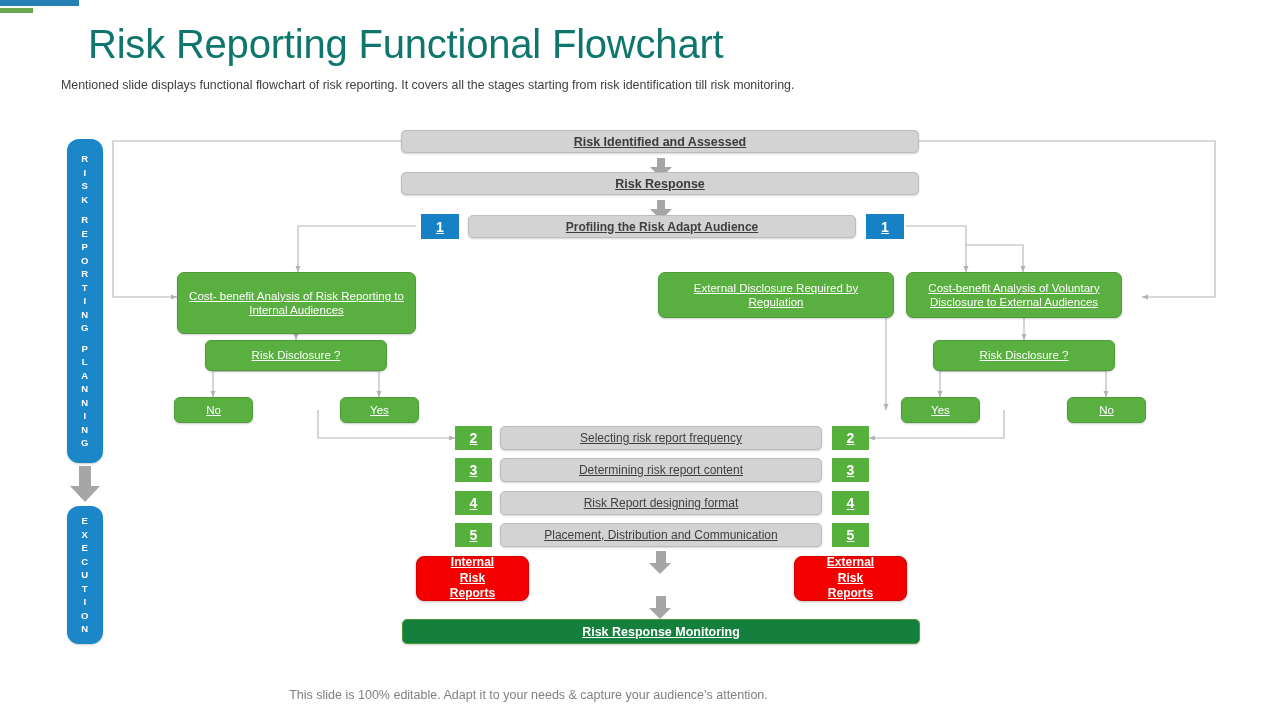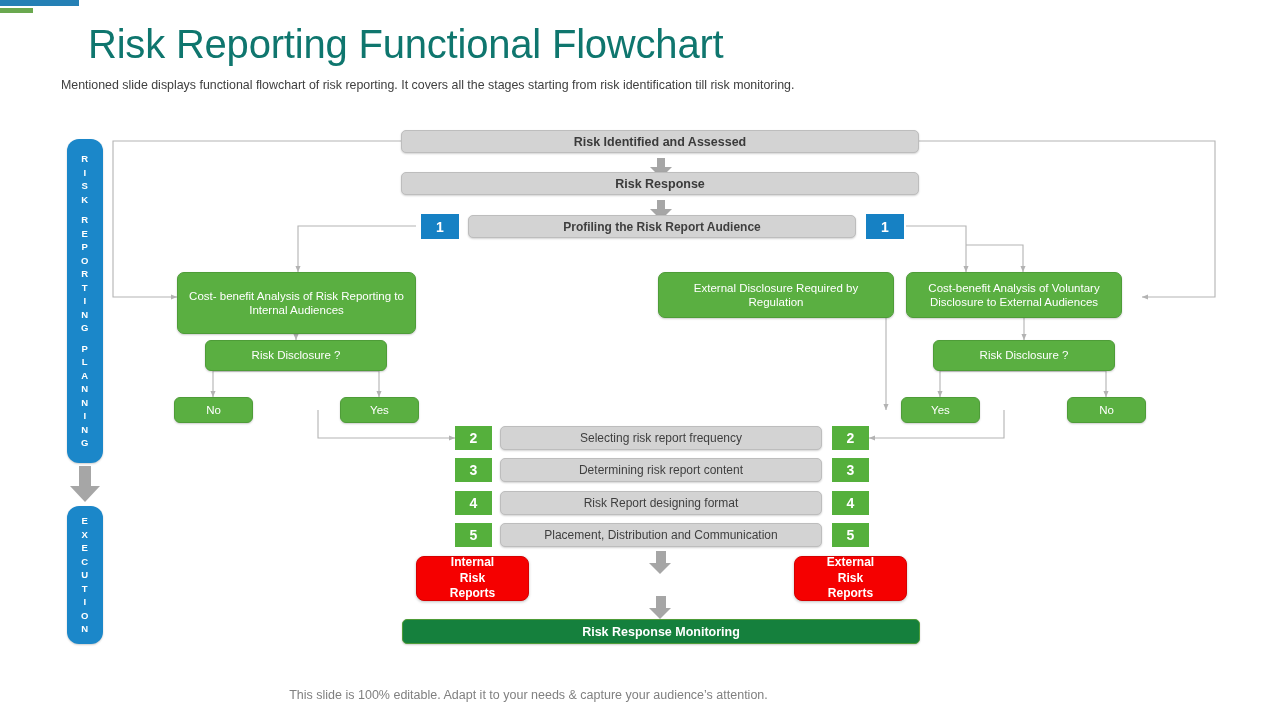--- a/index.html
+++ b/index.html
@@ -44,21 +44,21 @@
     white-space: nowrap;
   }
   .footer-note {
     position: absolute; left: 7px; top: 688px;
     width: 1043px; text-align: center;
     font-size: 12.5px; color: #808080;
   }
   #wires { position: absolute; left: 0; top: 0; width: 1280px; height: 720px; }
 
   
-  .node { position: absolute; display: flex; align-items: center; justify-content: center; text-align: center; }
+  .node { position: absolute; display: flex; align-items: center; justify-content: center; text-align: center; text-decoration: underline; }
 
   .grey-bar {
     background: #d3d3d3;
     border: 1px solid #bdbdbd;
     border-radius: 5px;
     color: #3b3b3b;
     font-weight: bold;
     font-size: 12.5px;
     box-shadow: 0 1px 2px rgba(0,0,0,0.18);
   }
@@ -248,21 +248,21 @@
 
   <div class="node grey-bar" style="left:401px; top:172px; width:518px; height:23px;">Risk  Response</div>
 
   <div class="fat-arrow" style="left:661px; top:200px;">
     <div class="stem" style="left:-4px; top:0; width:8px; height:9px;"></div>
     <div class="head" style="left:-11px; top:9px;"></div>
   </div>
 
   <div class="node badge-blue" style="left:421px; top:214px; width:38px; height:25px;">1</div>
 
-  <div class="node grey-bar thin" style="left:468px; top:215px; width:388px; height:23px; font-weight:bold;">Profiling  the Risk Report Audience</div>
+  <div class="node grey-bar thin" style="left:468px; top:215px; width:388px; height:23px; font-weight:bold;">Profiling  the Risk Adapt Audience</div>
 
   <div class="node badge-blue" style="left:866px; top:214px; width:38px; height:25px;">1</div>
 
   <div class="node green-box" style="left:177px; top:272px; width:239px; height:62px;">Cost- benefit Analysis of Risk Reporting to Internal Audiences</div>
 
   <div class="node green-box" style="left:658px; top:272px; width:236px; height:46px;">External Disclosure Required by Regulation</div>
 
   <div class="node green-box" style="left:906px; top:272px; width:216px; height:46px;">Cost-benefit Analysis of Voluntary Disclosure to External Audiences</div>
 
   <div class="node green-box small" style="left:205px; top:340px; width:182px; height:31px;">Risk Disclosure ?</div>

